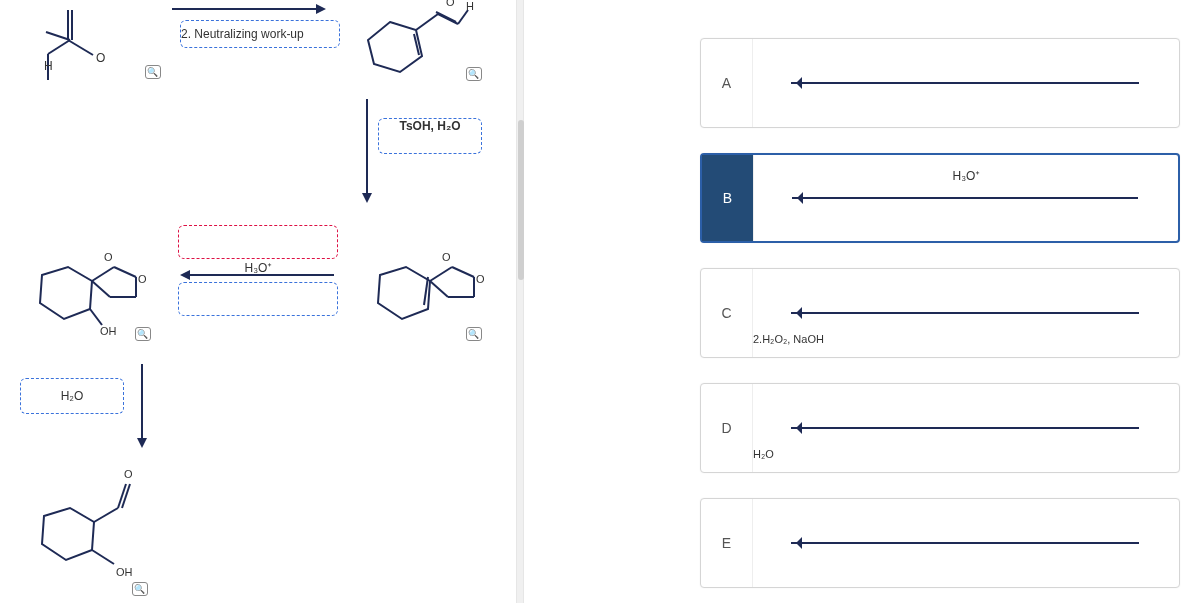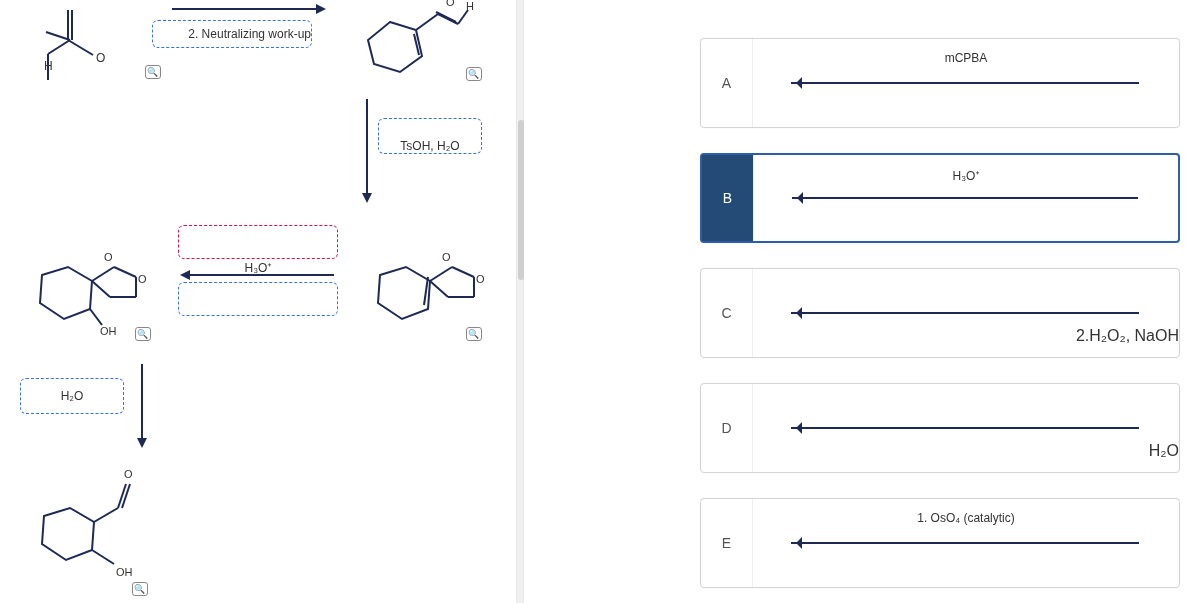--- a/index.html
+++ b/index.html
@@ -54,21 +54,21 @@
     }
     .rx-arrow-long {
       position: absolute; left: 38px; right: 40px; top: 50%; transform: translateY(-50%);
       height: 2px; background: #1e2a55;
     }
     .rx-arrow-long::before {
       content: ""; position: absolute; left: -1px; top: -5px;
       border: 6px solid transparent; border-right-color: #1e2a55;
     }
     .rx-text-top { position: absolute; left: 0; right: 0; top: 12px; text-align: center; font-size: 12px; color: #333; }
-    .rx-text-bot { position: absolute; left: 0; right: 0; bottom: 12px; text-align: right; font-size: 16px; color: #333; }
+    .rx-text-bot { position: absolute; left: 0; right: 0; bottom: 12px; text-align: left; font-size: 11px; color: #333; }
   </style>
 </head>
 <body>
 <div class="canvas">
 
   <div class="scrollbar-y">
     <div class="scroll-thumb"></div>
   </div>
 
   <div class="abs mol" style="left:18px; top:0;">
@@ -84,21 +84,21 @@
       <text x="26" y="70" font-size="12" fill="#333">H</text>
       <text x="78" y="62" font-size="12" fill="#333">O</text>
     </svg>
   </div>
   <div class="zoom-btn" style="left:145px; top:65px;">🔍</div>
 
   <svg class="abs" style="left:168px; top:0;" width="160" height="18">
     <line x1="4" y1="9" x2="148" y2="9" class="arrow-line"></line>
     <polygon points="148,4 158,9 148,14" class="arrow-head"></polygon>
   </svg>
-  <div class="abs dashed-box" style="left:152px; top:20px; width:160px; height:28px; display:flex; align-items:center; justify-content:flex-end;">
+  <div class="abs dashed-box" style="left:180px; top:20px; width:160px; height:28px; display:flex; align-items:center; justify-content:flex-start;">
     <span class="label">2. Neutralizing work-up</span>
   </div>
 
   <div class="abs mol" style="left:350px; top:0;">
     <svg width="140" height="90" viewBox="0 0 140 90">
       <g class="arrow-line" stroke-width="1.6">
         <polygon points="40,22 66,30 72,56 50,72 24,64 18,40" fill="none"></polygon>
         <path d="M64 34 L69 55"></path>
         <path d="M66 30 L88 14"></path>
         <path d="M88 14 L108 24"></path>
@@ -108,21 +108,21 @@
       <text x="116" y="10" font-size="11" fill="#333">H</text>
       <text x="96" y="6" font-size="11" fill="#333">O</text>
     </svg>
   </div>
   <div class="zoom-btn" style="left:466px; top:67px;">🔍</div>
 
   <svg class="abs" style="left:358px; top:95px;" width="18" height="110">
     <line x1="9" y1="4" x2="9" y2="98" class="arrow-line"></line>
     <polygon points="4,98 9,108 14,98" class="arrow-head"></polygon>
   </svg>
-  <div class="abs dashed-box" style="left:378px; top:118px; width:104px; height:36px; display:flex; align-items:flex-end; justify-content:center;">
+  <div class="abs dashed-box" style="left:378px; top:118px; width:104px; height:36px; display:flex; align-items:flex-start; justify-content:center;font-weight:bold;">
     <span class="label">TsOH, H₂O</span>
   </div>
 
   <div class="abs mol" style="left:12px; top:225px;">
     <svg width="150" height="120" viewBox="0 0 150 120">
       <g class="arrow-line" stroke-width="1.6">
         <polygon points="30,50 56,42 80,56 78,84 52,94 28,78" fill="none"></polygon>
         <path d="M80 56 L102 42"></path>
         <path d="M102 42 L124 52"></path>
         <path d="M80 56 L98 72"></path>
@@ -183,21 +183,20 @@
       </g>
       <text x="110" y="18" font-size="11" fill="#333">O</text>
       <text x="102" y="116" font-size="11" fill="#333">OH</text>
     </svg>
   </div>
   <div class="zoom-btn" style="left:132px; top:582px;">🔍</div>
 
   <div class="option-row" id="opt-A" style="top:38px;">
     <div class="opt-letterbox">A</div>
     <div class="opt-body">
-      <div class="rx-text-top">mCPBA</div>
       <div class="rx-arrow-long"></div>
     </div>
   </div>
 
   <div class="option-row selected" id="opt-B" style="top:153px;">
     <div class="opt-letterbox">B</div>
     <div class="opt-body">
       <div class="rx-text-top">H₃O⁺</div>
       <div class="rx-arrow-long"></div>
     </div>
@@ -215,18 +214,17 @@
     <div class="opt-letterbox">D</div>
     <div class="opt-body">
       <div class="rx-arrow-long"></div>
       <div class="rx-text-bot">H₂O</div>
     </div>
   </div>
 
   <div class="option-row" id="opt-E" style="top:498px;">
     <div class="opt-letterbox">E</div>
     <div class="opt-body">
-      <div class="rx-text-top">1. OsO₄ (catalytic)</div>
       <div class="rx-arrow-long"></div>
     </div>
   </div>
 
 </div>
 
 </body></html>

